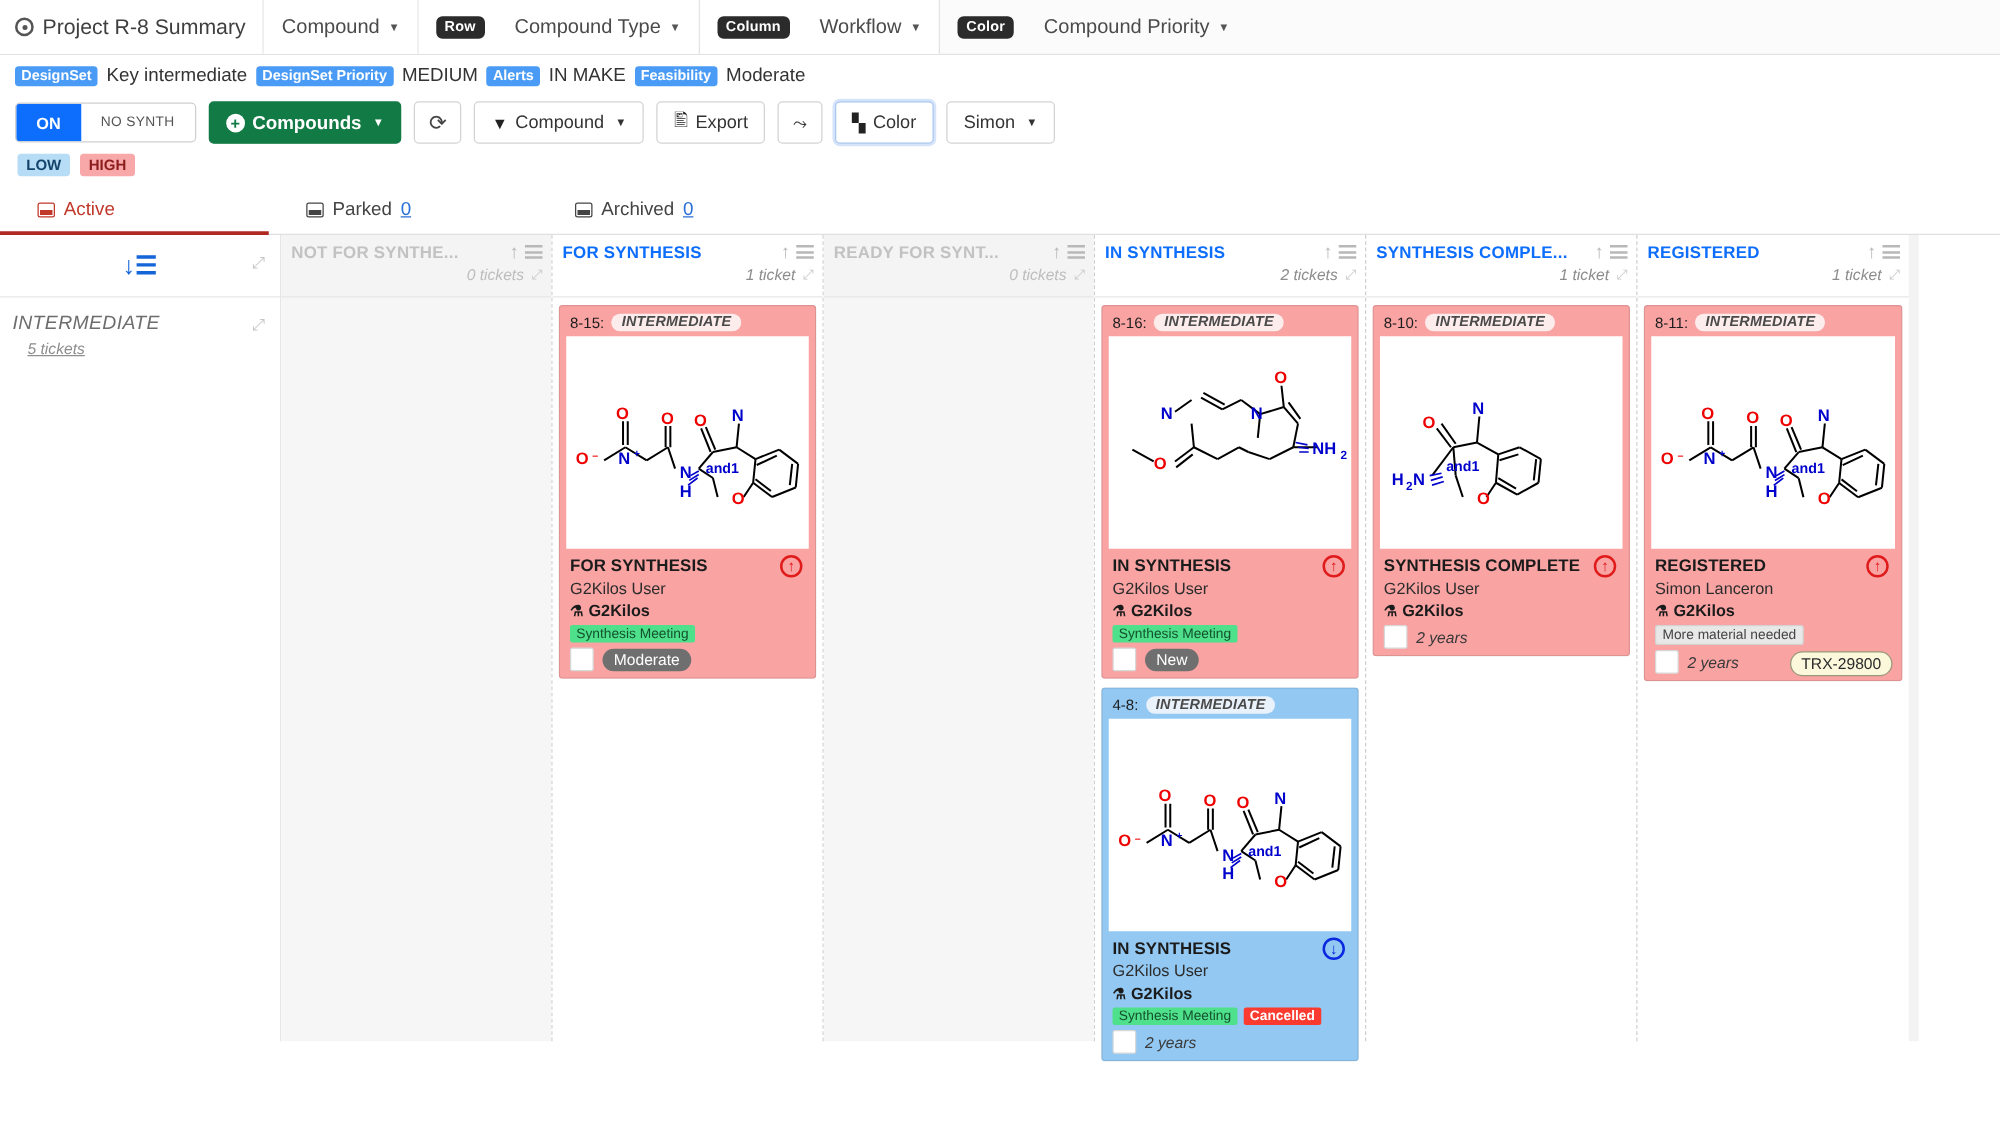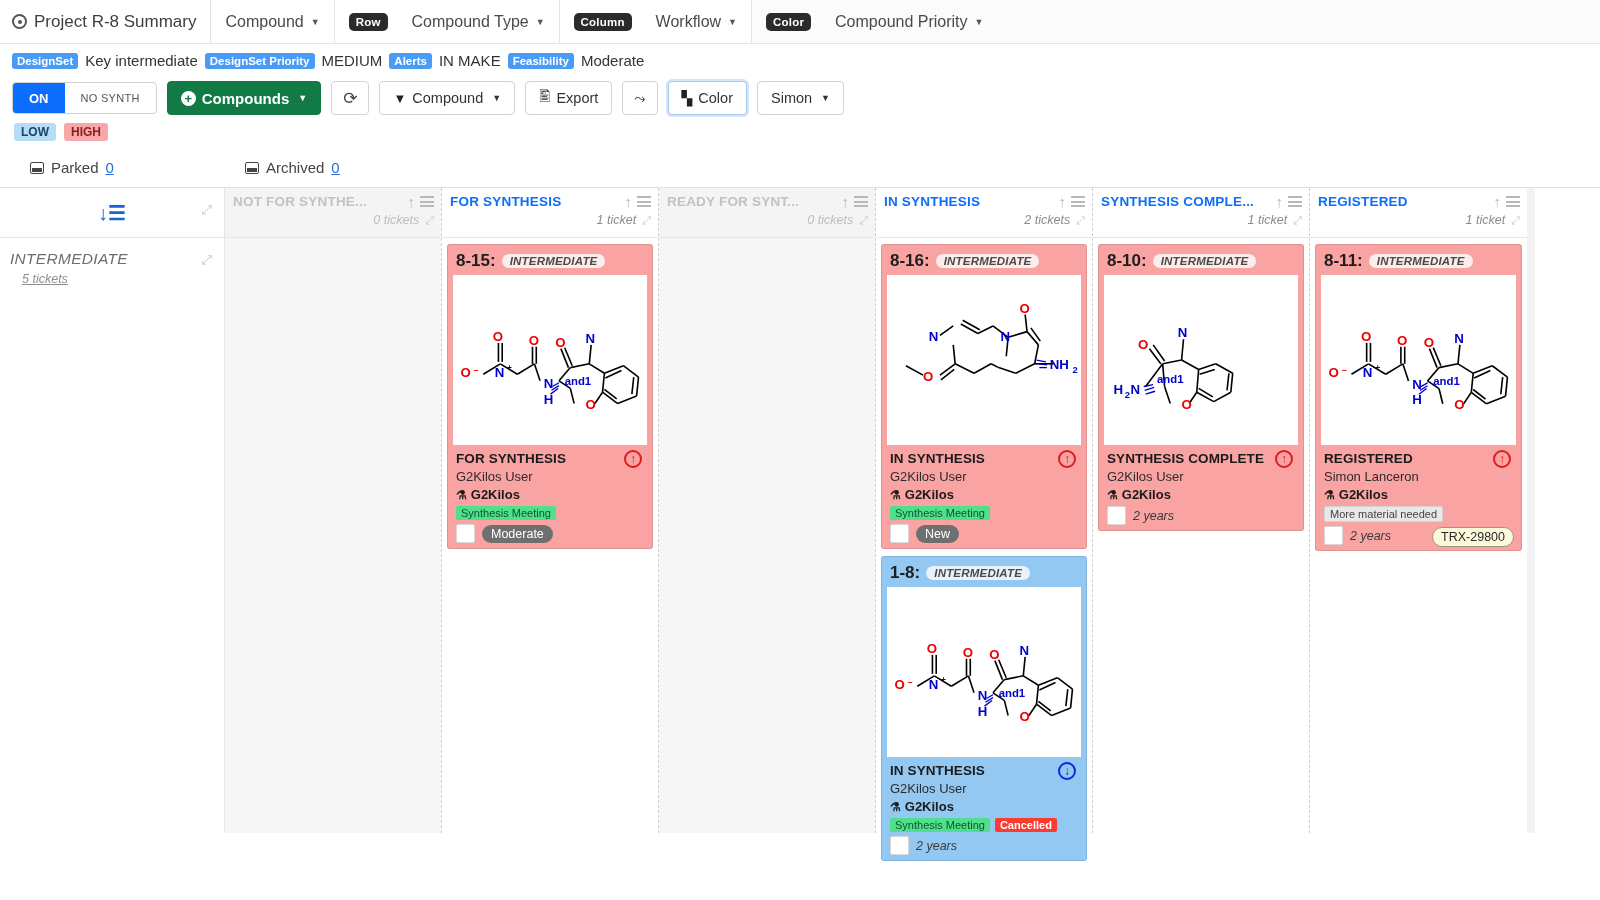--- a/index.html
+++ b/index.html
@@ -148,21 +148,21 @@
   .col-body { height:595px; padding: 6px 5px 0 5px; }
 
   
   .card {
     border-radius:3px; margin-bottom:7px; padding:4px 5px 5px 5px;
     border:1px solid rgba(0,0,0,.10);
   }
   .card.red  { background:#f9a3a3; }
   .card.blue { background:#93c8f2; }
   .card-head { display:flex; align-items:center; gap:6px; padding:2px 2px 4px 3px; }
-  .card-id { font-size:17px; font-weight:bold; color:#1d1d1d; }
+  .card-id { font-size:12px; font-weight:normal; color:#1d1d1d; }
   .card-type {
     background:#fdecec; color:#4a4a4a; font-size:11.5px; font-style:italic; font-weight:bold;
     border-radius:9px; padding:1px 8px; letter-spacing:.2px;
   }
   .card.blue .card-type { background:#e9f2fb; }
   .struct {
     background:#fff; height:170px; width:100%;
     display:flex; align-items:center; justify-content:center; overflow:hidden;
   }
   .card-foot { padding: 6px 3px 0 3px; position:relative; }
@@ -267,20 +267,24 @@
     <span class="caret-d">▼</span>
   </div>
 </div>
 
 <div class="tagrow">
   <span class="tag-low">LOW</span>
   <span class="tag-high">HIGH</span>
 </div>
 
 <div class="tabs">
+  <div class="tab active">
+    <span class="inbox"></span>
+    <span>Active</span>
+  </div>
   <div class="tab">
     <span class="inbox"></span>
     <span>Parked</span>
     <span class="cnt">0</span>
   </div>
   <div class="tab">
     <span class="inbox"></span>
     <span>Archived</span>
     <span class="cnt">0</span>
   </div>
@@ -519,21 +523,21 @@
             <div class="lastrow">
               <span class="chkbox"></span>
               <span class="b-dark">New</span>
             </div>
             <span class="prio-icon up">↑</span>
           </div>
         </div>
 
         <div class="card blue">
           <div class="card-head">
-            <span class="card-id">1-8:</span>
+            <span class="card-id">4-8:</span>
             <span class="card-type">INTERMEDIATE</span>
           </div>
           <div class="struct">
             <svg width="205" height="165" viewBox="0 0 205 165">
               <g stroke="#000" stroke-width="1.7" fill="none">
                 <line x1="48" y1="64" x2="48" y2="84"></line>
                   <line x1="52" y1="64" x2="52" y2="84"></line>
                 <line x1="50" y1="86" x2="32" y2="97"></line>
                 <line x1="50" y1="86" x2="68" y2="97"></line>
                 <line x1="68" y1="97" x2="86" y2="86"></line>

